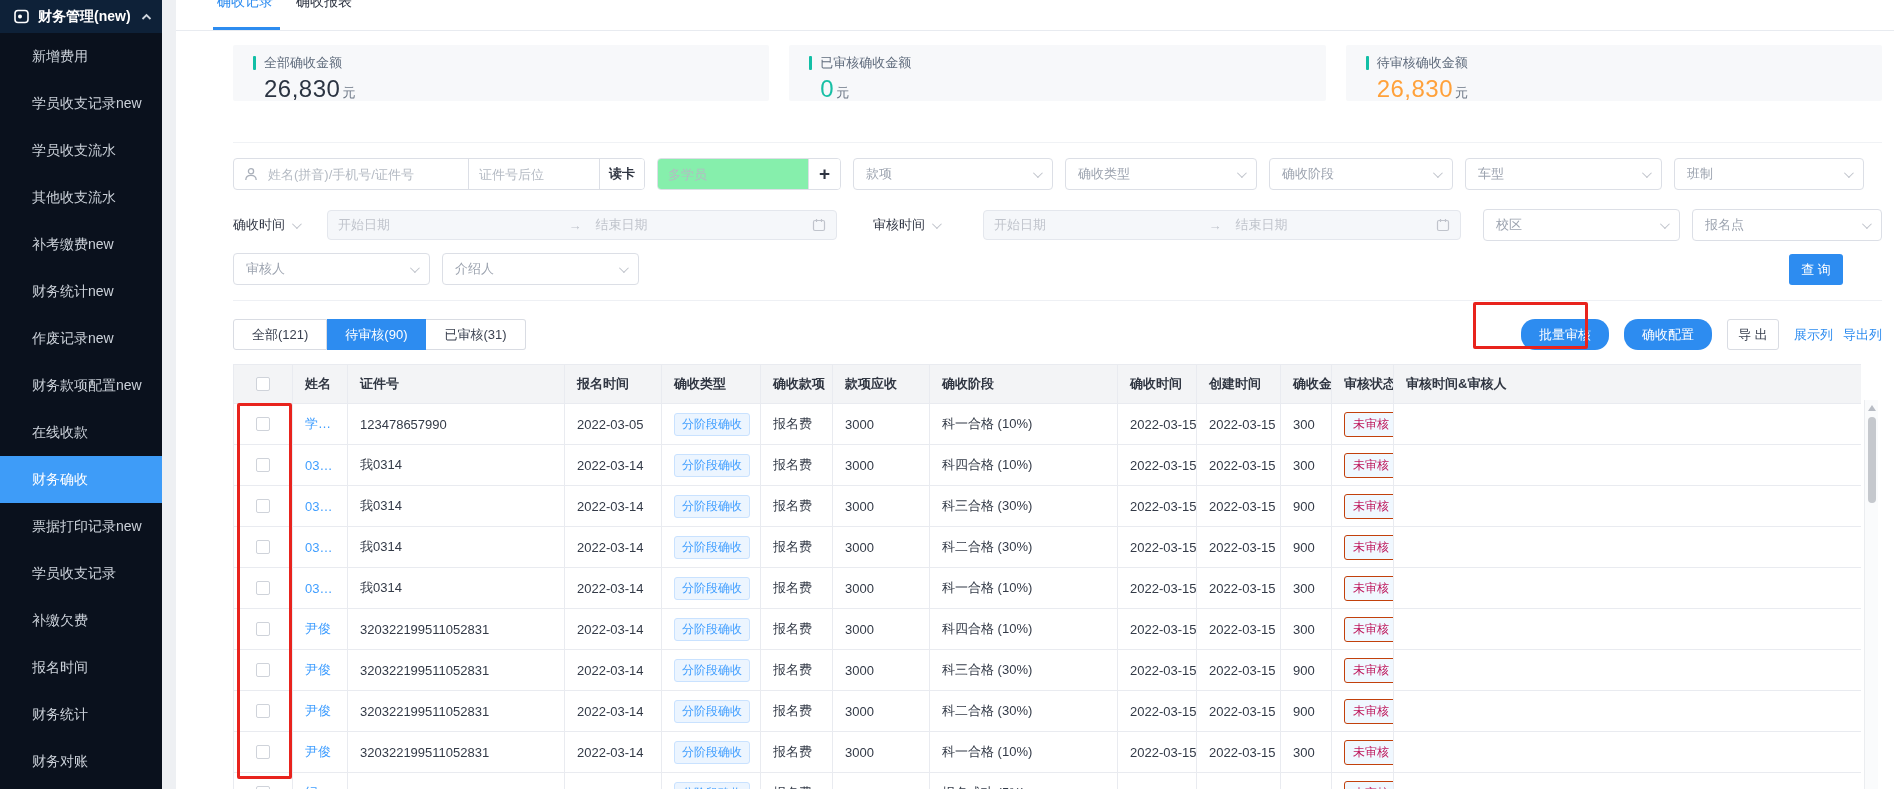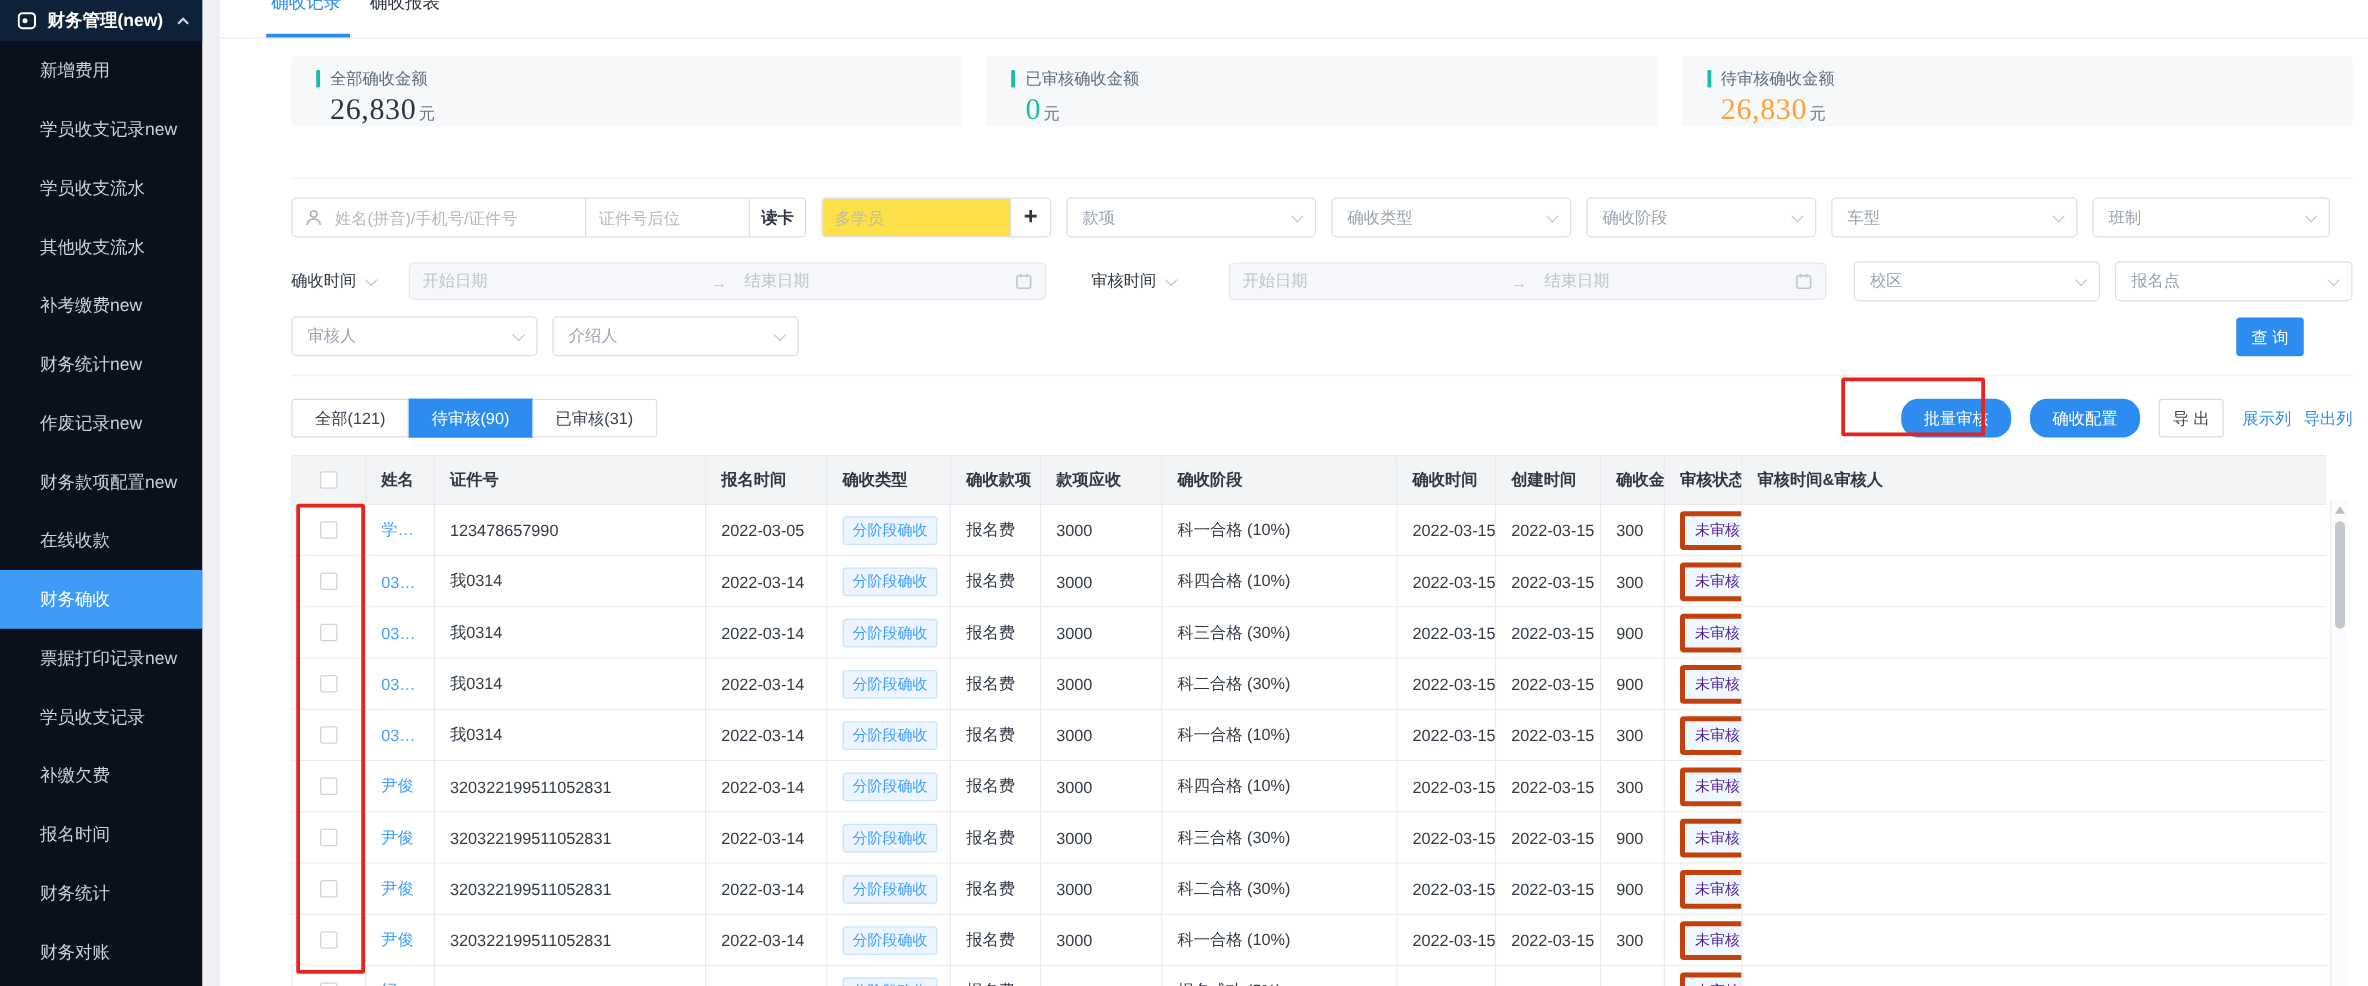--- a/index.html
+++ b/index.html
@@ -18,39 +18,39 @@
 
   
   main { flex:1; position:relative; background:#fff; }
   .top-tabs { position:relative; height:31px; border-bottom:1px solid #e8ebf0; }
   .tab { position:absolute; top:0; font-size:14px; height:31px; cursor:pointer; }
   .tab .t { display:inline-block; transform:translateY(-7px); }
   .tab-active { color:#2d8cf0; }
   .tab-plain { color:#303644; }
   .tab-underline { position:absolute; left:37px; top:27px; width:67px; height:3px; background:#2d8cf0; }
 
-  .cards { display:flex; gap:20px; margin:14px 33px 0 57px;font-family:Liberation Serif, serif; }
+  .cards { display:flex; gap:20px; margin:14px 33px 0 57px; }
   .card { flex:1; height:56px; background:#f7f8fa; border-radius:2px; padding:9px 0 0 20px; }
   .card-label { display:flex; align-items:center; font-size:13px; color:#5f6b7c; }
   .card-bar { width:3px; height:14px; background:#13bfa6; margin-right:8px; border-radius:1px; }
   .card-value { margin:3px 0 0 11px; font-size:24px; font-weight:500; letter-spacing:.5px; }
   .card-unit { font-size:13px; color:#6b7685; font-weight:400; margin-left:2px; }
 
   
   .filter { margin:41px 33px 0 57px; border-top:1px solid #f0f2f5; padding-top:15px; }
   .frow { display:flex; align-items:center; }
   .frow + .frow { margin-top:19px; }
   .grp { display:flex; height:32px; border:1px solid #dcdfe6; border-radius:4px; overflow:hidden; background:#fff; }
   .grp input { border:none; outline:none; height:100%; font-size:13px; padding:0 10px; color:#303644; }
   .grp input::placeholder { color:#b4bac3; }
   .seg-r { border-left:1px solid #dcdfe6 !important; }
   .icon-lead { display:flex; align-items:center; padding-left:10px; }
   .readcard { width:45px; display:flex; align-items:center; justify-content:center; font-size:13px; color:#2f3542; font-weight:bold; border-left:1px solid #dcdfe6; background:#fff; cursor:pointer; }
   .multi { margin-left:12px; }
-  .multi input { background:#fde047; width:150px; }
+  .multi input { background:#86efac; width:150px; }
   .plusbtn { width:32px; display:flex; align-items:center; justify-content:center; font-size:19px; font-weight:bold; color:#2f3542; border-left:1px solid #dcdfe6; background:#fff; cursor:pointer; }
   .f-select { height:32px; border:1px solid #dcdfe6; border-radius:4px; background:#fff; display:flex; align-items:center; justify-content:space-between; padding:0 12px; font-size:13px; color:#9ca3af; margin-left:12px; cursor:pointer; }
   .chev { width:7px; height:7px; border-right:1.5px solid #c0c4cc; border-bottom:1.5px solid #c0c4cc; transform:rotate(45deg) translateY(-2px); flex:none; }
   .w200{width:200px} .w192{width:192px} .w184{width:184px} .w197{width:197px} .w190{width:190px} .w147{width:197px}
   .lbl-dd { display:flex; align-items:center; font-size:13px; color:#303644; width:94px; cursor:pointer; }
   .lbl-dd .chev { margin-left:7px; }
   .daterange { height:30px; background:#f5f7fa; border:1px solid #e4e7ed; border-radius:4px; display:flex; align-items:center; padding:0 10px; font-size:13px; color:#c0c4cc; cursor:pointer; }
   .daterange .dstart { flex:1; }
   .daterange .arrow { margin:0 14px; color:#c0c4cc; }
   .daterange .dend { flex:1; }
@@ -79,21 +79,21 @@
   .trow { display:flex; }
   .trow.head { background:#f3f4f6; color:#303642; font-weight:bold; }
   .tcell { flex:none; padding:0 12px; display:flex; align-items:center; border-right:1px solid #e9ebf0; border-bottom:1px solid #e9ebf0; overflow:hidden; white-space:nowrap; background:inherit; }
   .trow.head .tcell { height:39px;text-align:right; }
   .trow.body .tcell { height:41px; color:#333a47; background:#fff; }
   .tcell:last-child { border-right:none; }
   .ckcell { justify-content:center; padding:0; }
   .ckbox { width:14px; height:14px; border:1px solid #cfd3da; border-radius:2px; background:#fff; cursor:pointer; }
   .namelink { color:#409eff; cursor:pointer; overflow:hidden; text-overflow:ellipsis; }
   .tag-type { font-size:12px; color:#409eff; background:#ecf5ff; border:1px solid #c9e2ff; border-radius:3px; padding:2px 7px; white-space:nowrap; }
-  .tag-status { font-size:12px; color:#4c1d95; background:#f0f8ff; border:4px solid #c2410c; border-radius:3px; padding:3px 8px; }
+  .tag-status { font-size:12px; color:#be185d; background:#f0f8ff; border:1px solid #c2410c; border-radius:3px; padding:3px 8px; }
 
   
   .vscroll { position:absolute; left:1688px; top:400px; width:14px; height:389px; background:#fafbfc; border-left:1px solid #ebedf0; }
   .vs-up { width:0; height:0; margin:5px auto 0; border-left:4px solid transparent; border-right:4px solid transparent; border-bottom:6px solid #b8bcc4; }
   .vs-thumb { width:8px; height:86px; margin:6px auto 0; background:#c5c8cd; border-radius:4px; }
 
   
   .annot { position:absolute; border:3px solid #e8231d; border-radius:2px; pointer-events:none; }
   .annot1 { left:237px; top:403px; width:55px; height:376px; }
   .annot2 { left:1473px; top:302px; width:115px; height:47px; }

